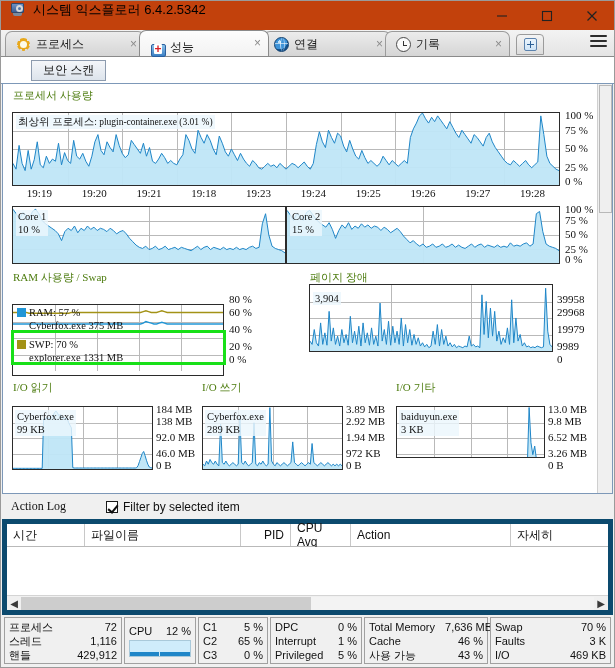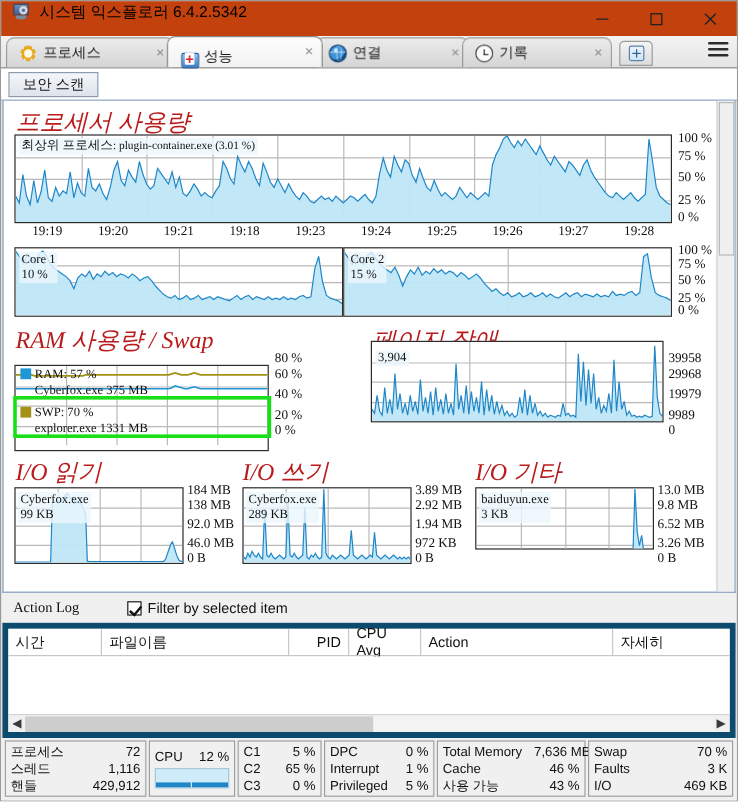--- a/index.html
+++ b/index.html
@@ -135,42 +135,42 @@
   }
   .plusicon { width:13px; height:13px; border:1px solid #5b82ad; border-radius:2px;
     background: linear-gradient(#eaf4fc,#cfe4f7); position:relative; }
   .plusicon:before { content:''; position:absolute; left:5px; top:2px; width:1px; height:7px; background:#2b5f96;}
   .plusicon:after  { content:''; position:absolute; left:2px; top:5px; width:7px; height:1px; background:#2b5f96;}
   .hamburger { position:absolute; right:7px; top:5px; width:17px; height:15px; }
   .hamburger i { display:block; height:2px; background:#2c2c2c; margin-bottom:3px; border-radius:1px; }
   
   .toolbar {
     height: 27px; min-height:27px; background:#ffffff;
-    display:flex; align-items:center; padding-left:6px;
+    display:flex; align-items:center; padding-left:30px;
     border-bottom:1px solid #7d98b8;
   }
   .btn-scan {
     height: 21px; padding: 0 11px;
     background: linear-gradient(#f4f6f9, #dde4ec);
     border: 1px solid #8d9bae;
     font-size: 12px; color:#111; display:flex; align-items:center;
   }
   
   .perfwrap {
     flex: none; height: 410px; background:#fff;
     border: 1px solid #7d98b8; border-top:none;
     margin: 0 1px; position: relative; overflow:hidden;
   }
   .perfscroll { position:absolute; right:0; top:0; width:15px; height:100%;
     background:#f0f0f0; border-left:1px solid #cfcfcf; }
   .perfthumb { position:absolute; left:1px; top:1px; width:13px; height:128px;
     background:#efefef; border:1px solid #b8b8b8; }
   .perfbody { position:absolute; left:0; top:0; right:15px; bottom:0; padding:0; }
   .sect-title {
-    font-family:"Liberation Serif", serif; font-size:20px; color:#b91c1c;font-style:italic;
+    font-family:"Liberation Serif", serif; font-size:11px; color:#4d7c0f;
   }
   .chart-box { border:1px solid #2b2b2b; background:#fff; position:relative; overflow:hidden; }
   .ylabels { font-family:"Liberation Serif", serif; font-size:11px; color:#111; line-height:1; }
   .ylabels div { position:absolute; left:0; white-space:nowrap; }
   .xlabels { font-family:"Liberation Serif", serif; font-size:11px; color:#111; }
   .xlabels span { position:absolute; transform:translateX(-50%); white-space:nowrap; }
   .chart-note {
     position:absolute; background:rgba(236,246,253,.82);
     font-family:"Liberation Serif", serif; font-size:10.5px; color:#111;
     padding:0 2px; white-space:nowrap; line-height:1.25;

